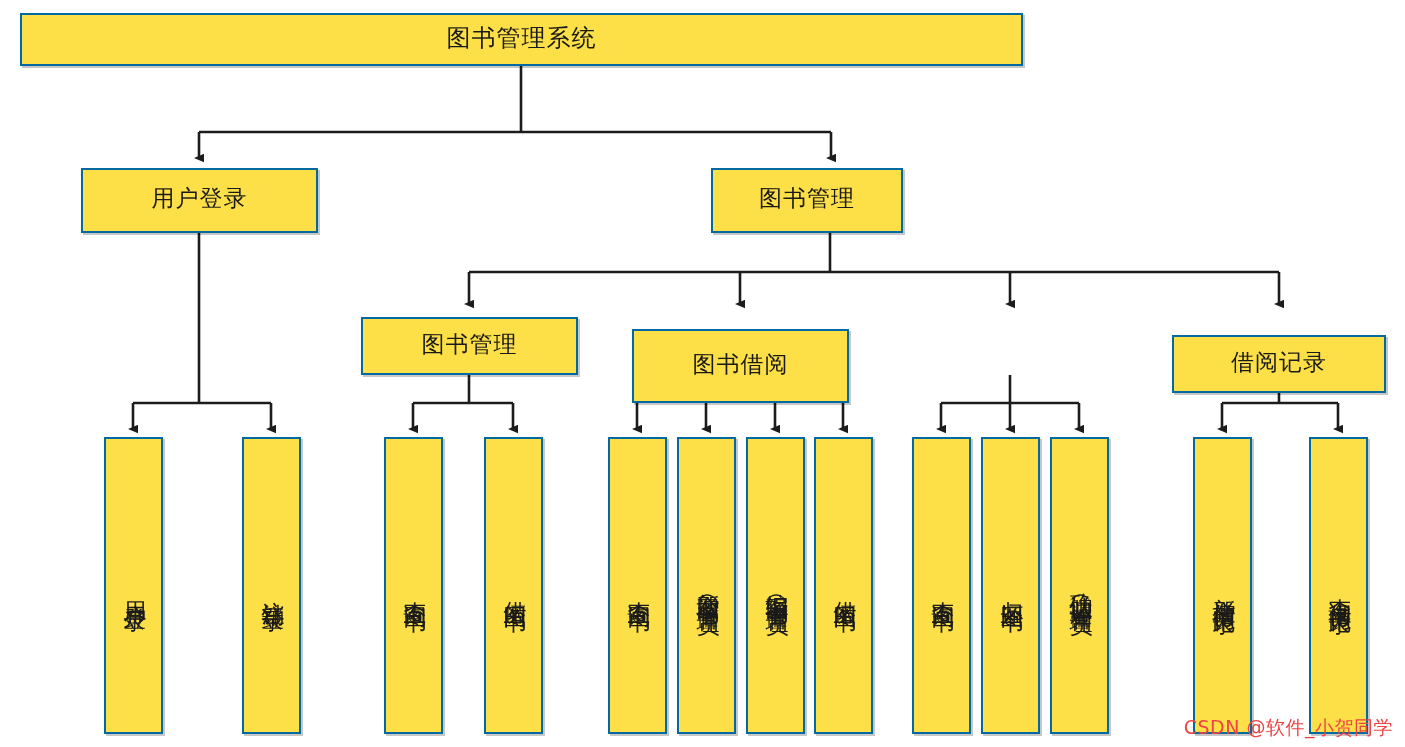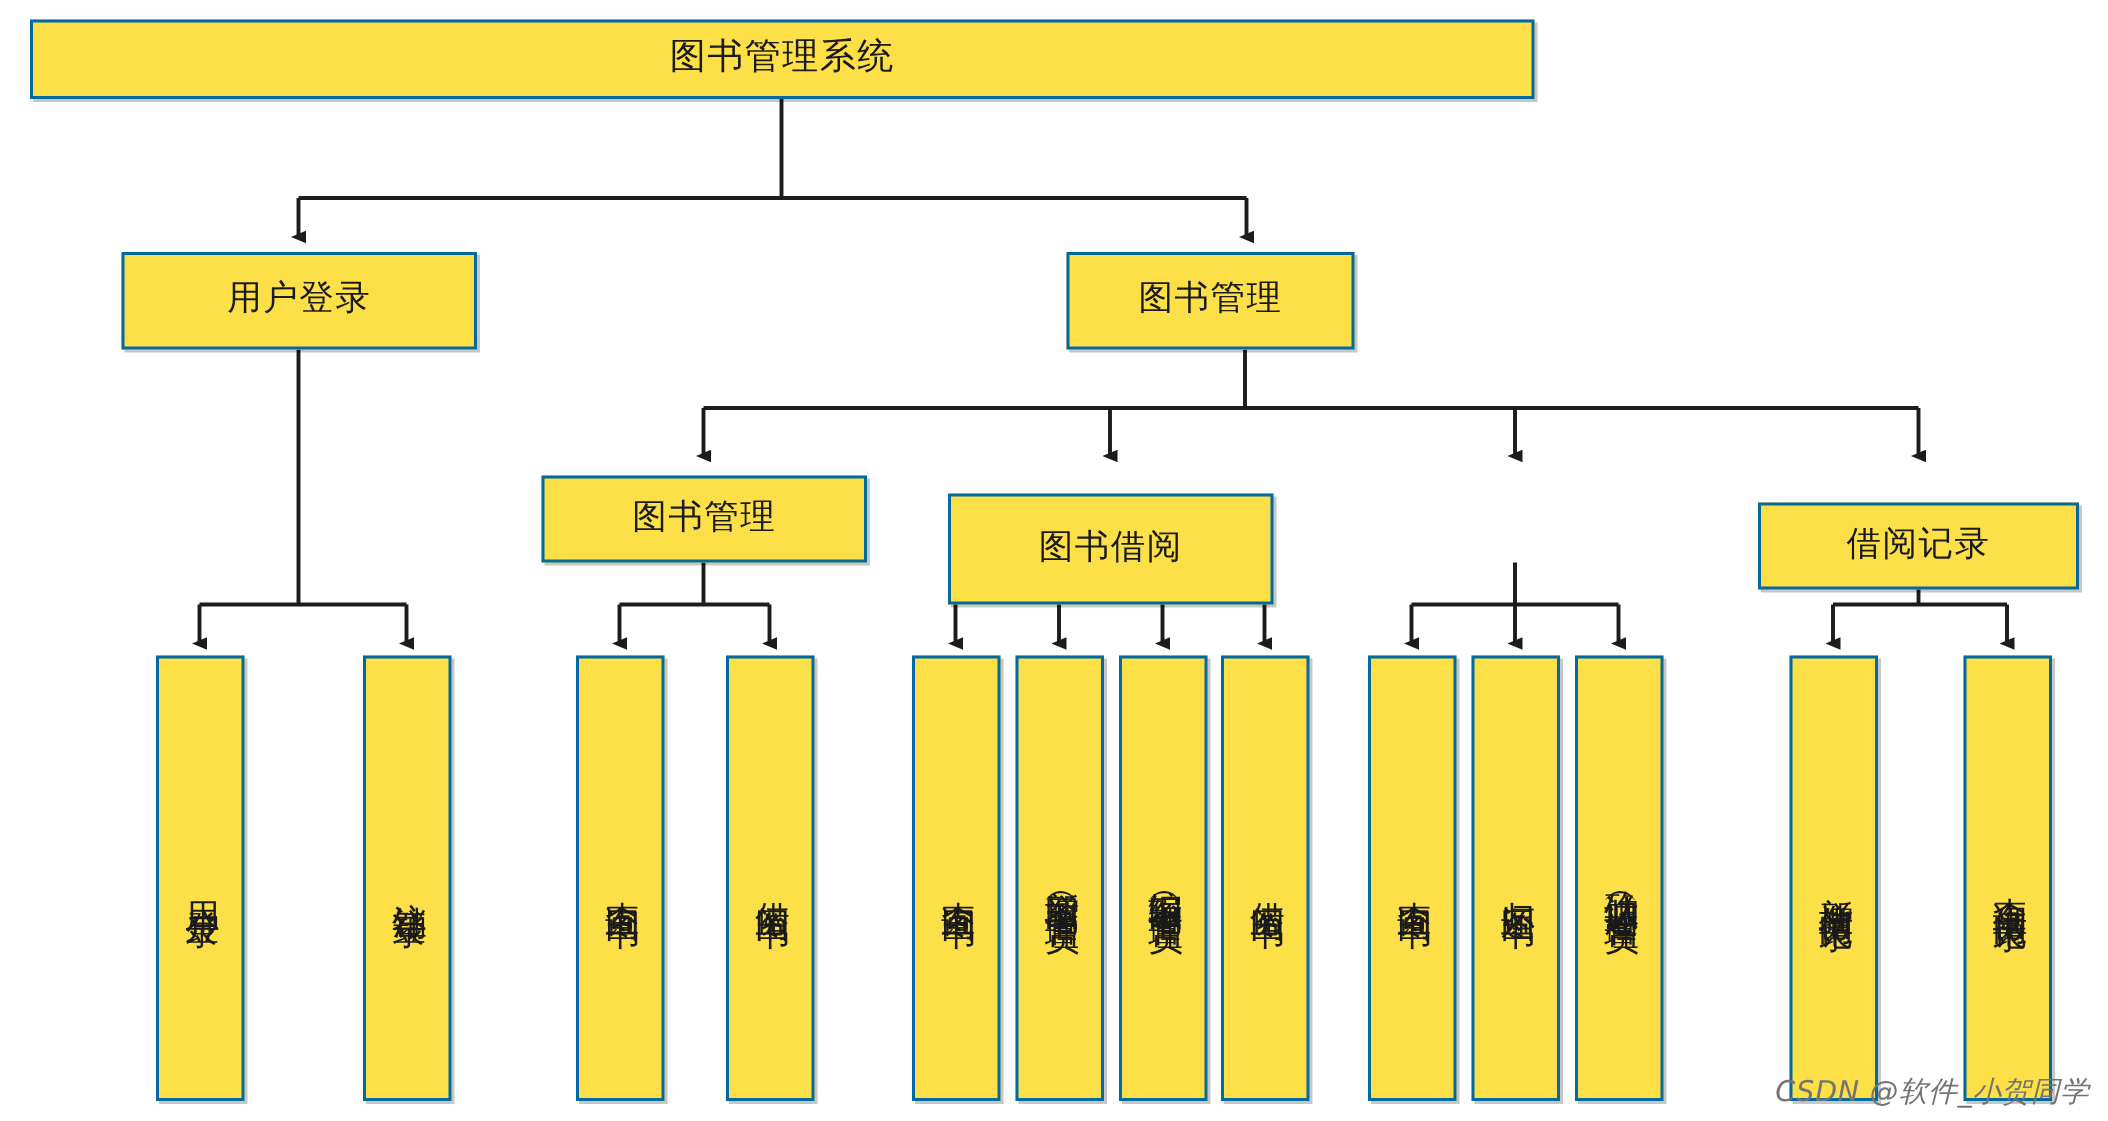--- a/index.html
+++ b/index.html
@@ -58,25 +58,24 @@
     line-height:1.05;
     letter-spacing:3px;
     white-space:normal;
     max-height:100%;
   }
   .watermark{
     position:absolute;
     right:12px;
     bottom:6px;
     font-size:19px;
-    color:#737373;
+    color:#ef4444;
     letter-spacing:0.5px;
     white-space:nowrap;
     user-select:none;
-    font-style:italic;
   }
 </style>
 </head>
 <body>
 
 <div id="canvas">
 
   <svg id="wires" viewBox="0 0 1405 747">
     <defs>
       <marker id="arrow" markerWidth="10" markerHeight="10" refX="4.2" refY="5" orient="auto" markerUnits="userSpaceOnUse">

